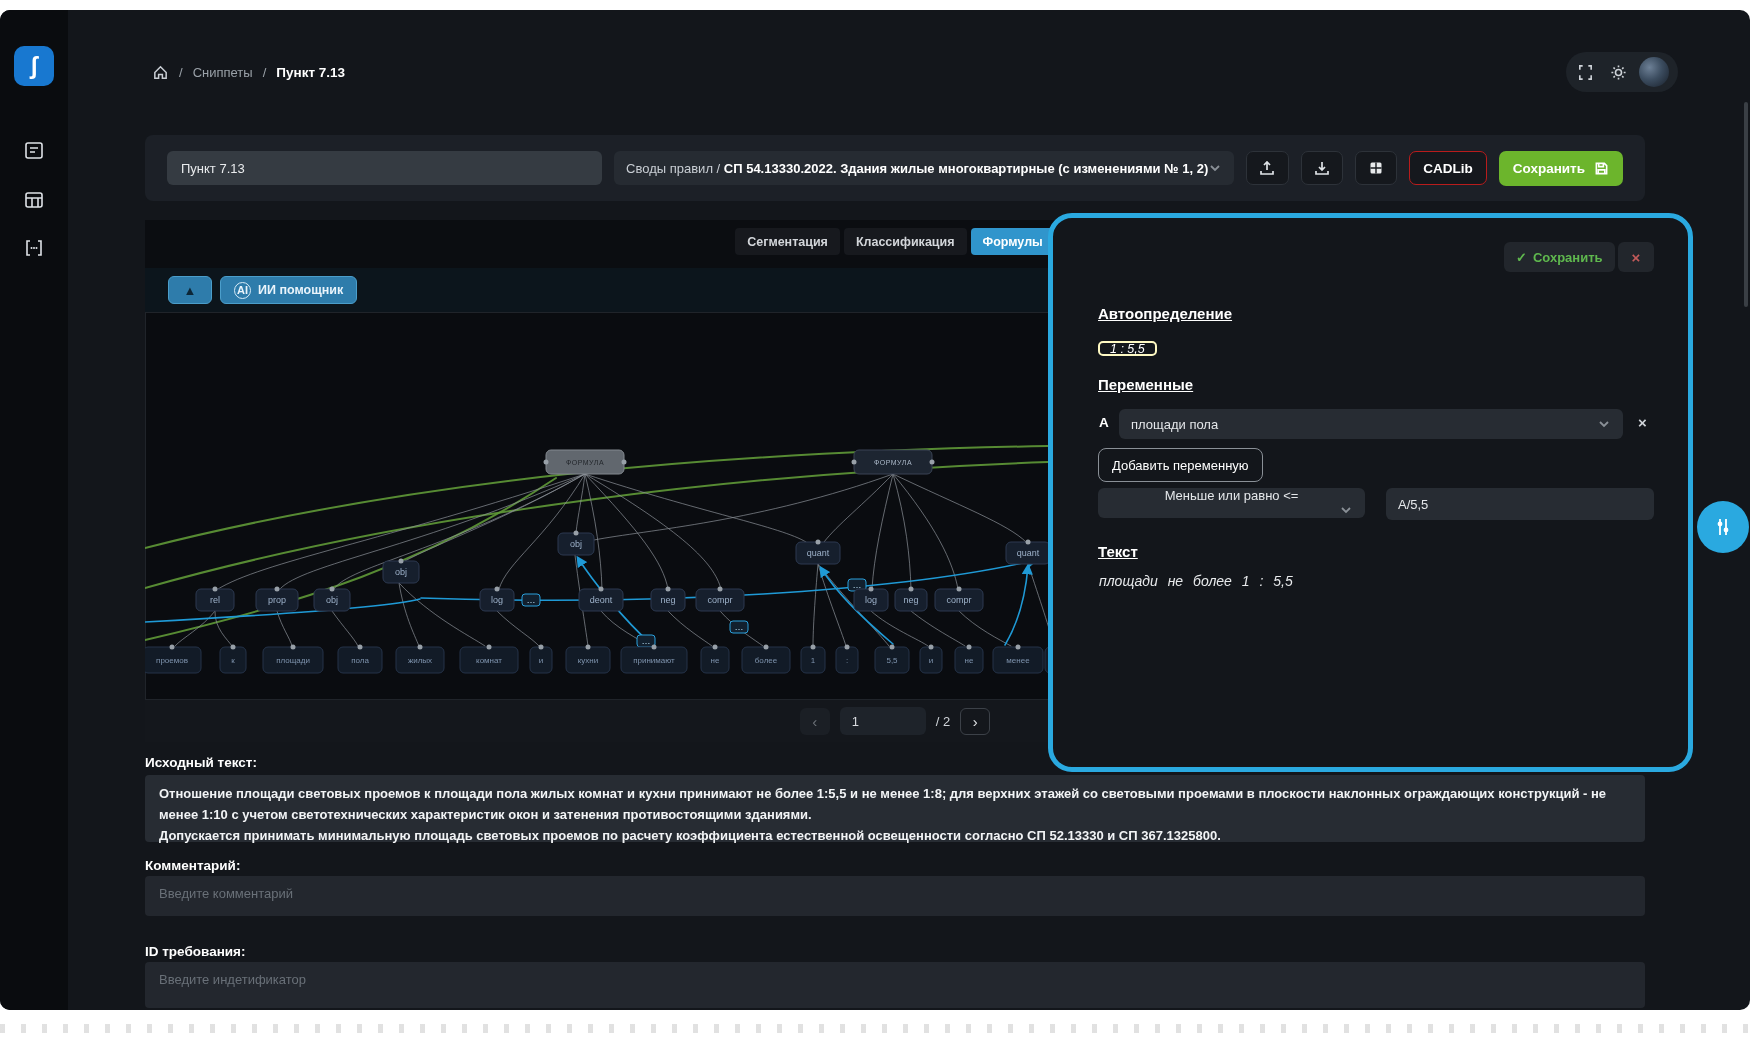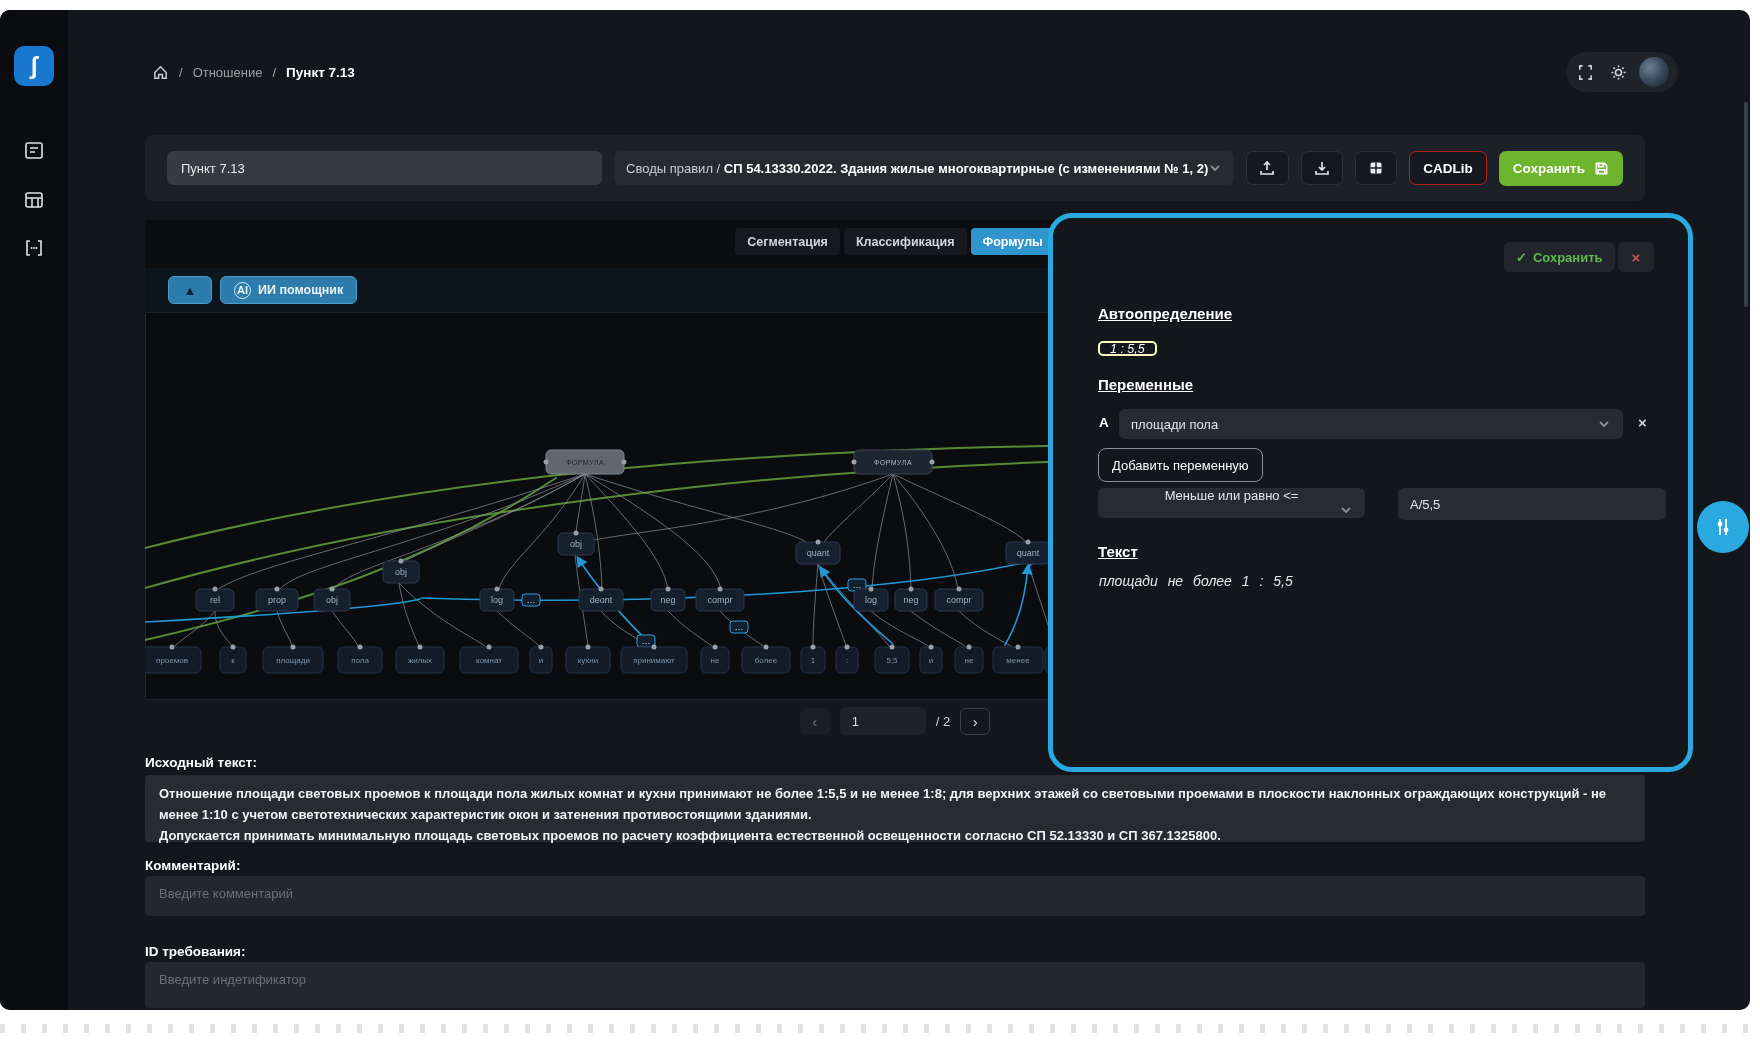--- a/index.html
+++ b/index.html
@@ -80,21 +80,21 @@
   .panel-save { position:absolute; left:451px; top:24px; height:30px; padding:0 12px; background:#22262c; border:none; border-radius:6px; color:#5fb84e; font-size:13px; font-weight:600; display:flex; align-items:center; gap:6px; cursor:pointer; }
   .panel-close { position:absolute; left:565px; top:24px; width:36px; height:30px; background:#22262c; border:none; border-radius:6px; color:#c25a5a; font-size:15px; font-weight:700; display:flex; align-items:center; justify-content:center; cursor:pointer; }
   .p-h1 { position:absolute; left:45px; font-size:15px; font-weight:700; color:#fff;text-decoration:underline; }
   .chip { position:absolute; left:45px; top:123px; height:15px; padding:0 10px; border:2px solid #fef9c3; border-radius:5px; color:#fff; font-style:italic; font-size:12.5px; display:flex; align-items:center; }
   .var-name { position:absolute; left:46px; top:197px; color:#fff; font-weight:700; font-size:13.5px; }
   .p-select { position:absolute; height:30px; background:#272c33; border-radius:6px; display:flex; align-items:center; padding:0 12px; font-size:13px; color:#e4e7ea; cursor:pointer; }
   .var-select { left:66px; top:191px; width:504px; }
   .var-close { position:absolute; left:585px; top:196px; color:#cfd3d8; font-size:15px; font-weight:700; cursor:pointer; }
   .add-btn { position:absolute; left:45px; top:230px; height:31px; padding:16px 13px; background:transparent; border:1.5px solid #8a9097; border-radius:8px; color:#fff; font-size:13px; display:flex; align-items:center; cursor:pointer; font-family:inherit; }
   .op-select { left:45px; top:270px; width:267px;flex-direction:column; }
-  .expr-input { position:absolute; left:345px; top:270px; width:268px; height:30px; background:#272c33; border:none; border-radius:6px; color:#e4e7ea; padding:16px 12px; font-size:13px; font-family:inherit; }
+  .expr-input { position:absolute; left:333px; top:270px; width:268px; height:30px; background:#272c33; border:none; border-radius:6px; color:#e4e7ea; padding:16px 12px; font-size:13px; font-family:inherit; }
   .p-italic { position:absolute; left:46px; top:355px; font-style:italic; font-size:14px; color:#e8eaec; word-spacing:6px; }
 
   .float-btn { position:absolute; left:1697px; top:491px; width:52px; height:52px; border-radius:50%; background:#2aa9e0; z-index:40; display:flex; align-items:center; justify-content:center; cursor:pointer; }
   .float-btn svg { width:24px; height:24px; stroke:#fff; fill:#fff; stroke-width:1.8; }
   .scroll-thumb { position:absolute; left:1744px; top:92px; width:4px; height:205px; background:#3a3f45; border-radius:2px; }
   .bottom-dashes { position:absolute; left:0; top:1024px; width:1760px; height:9px; background:repeating-linear-gradient(90deg,#c9c9c9 0 5px, transparent 5px 21px); opacity:.55; }
 </style>
 </head>
 <body>
 
@@ -125,21 +125,21 @@
             <circle cx="13.5" cy="11" r="1" fill="#dfe3e7" stroke="none"></circle>
           </svg>
       </div>
     </aside>
 
     <div class="breadcrumb">
       <svg viewBox="0 0 18 18">
           <path d="M3 9 L9 3 L15 9 V15 H11 V11 H7 V15 H3 Z"></path>
         </svg>
       <span>/</span>
-      <span>Отношение</span>
+      <span>Сниппеты</span>
       <span>/</span>
       <span class="crumb-current">Пункт 7.13</span>
     </div>
 
     <div class="actions-pill">
       <div class="pill-icon">
         <svg viewBox="0 0 18 18">
             <path d="M6 2 L3 2 L3 6 M12 2 L15 2 L15 6 M6 16 L3 16 L3 12 M12 16 L15 16 L15 12"></path>
           </svg>
       </div>

